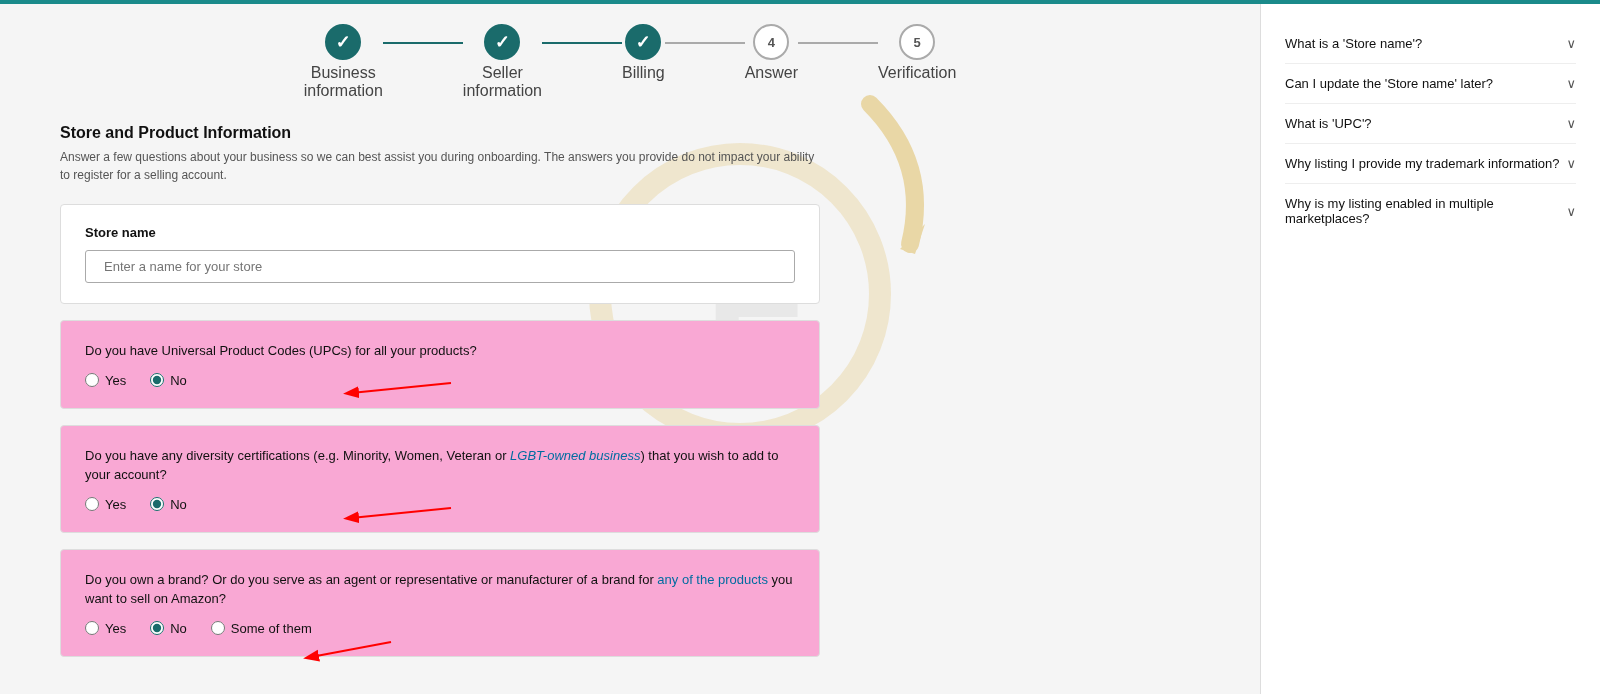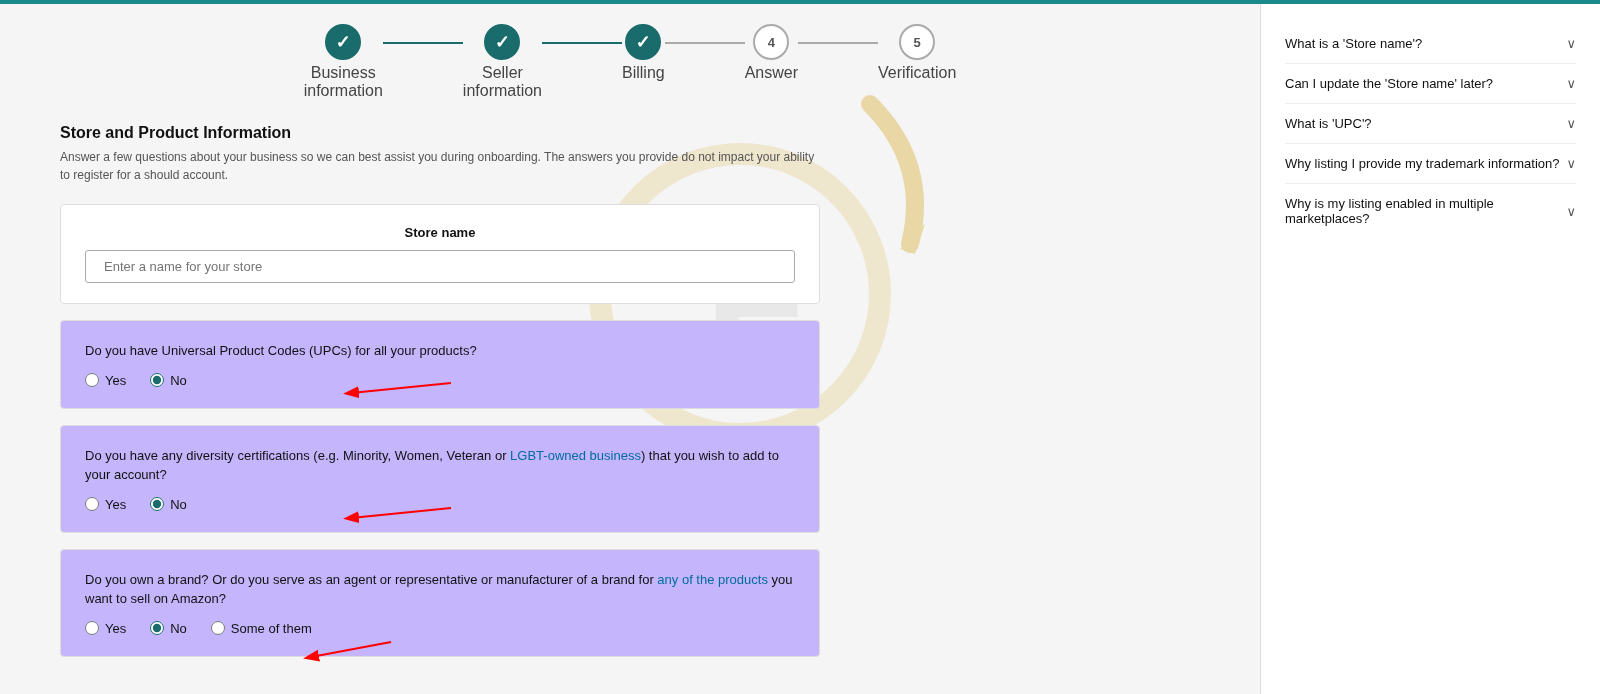--- a/index.html
+++ b/index.html
@@ -120,35 +120,34 @@
       padding: 20px 24px;
       margin-bottom: 16px;
       max-width: 760px;
     }
 
     .card-label {
       font-size: 13px;
       font-weight: bold;
       color: #111;
       margin-bottom: 10px;
-      text-align: center;
     }
 
     .store-name-input {
       width: 100%;
       padding: 8px 18px;
       font-size: 13px;
       border: 1px solid #aaa;
       border-radius: 3px;
       color: #c2410c;
       outline: none;
     }
 
     .question-block {
-      background: #c4b5fd;
+      background: #f9a8d4;
       border: 1px solid #ddd;
       border-radius: 4px;
       padding: 20px 24px;
       margin-bottom: 16px;
       max-width: 760px;
     }
 
     .question-text {
       font-size: 13px;
       color: #111;
@@ -292,21 +291,21 @@
 
         <circle cx="190" cy="210" r="140" stroke="#d4a017" stroke-width="22" fill="none" opacity="0.5"></circle>
 
         <text x="155" y="280" font-size="160" font-weight="bold" fill="#b0b0b0" opacity="0.5" font-family="Arial">E</text>
       </svg>
     </div>
 
     <div class="form-container">
 
       <div class="page-title">Store and Product Information</div>
-      <div class="page-subtitle">Answer a few questions about your business so we can best assist you during onboarding. The answers you provide do not impact your ability to register for a should account.</div>
+      <div class="page-subtitle">Answer a few questions about your business so we can best assist you during onboarding. The answers you provide do not impact your ability to register for a selling account.</div>
 
       <div class="card">
         <div class="card-label">Store name</div>
         <input class="store-name-input" type="text" placeholder="Enter a name for your store" style="">
       </div>
 
       <div class="question-block" style="position:relative;">
         <div class="question-text">
           Do you have Universal Product Codes (UPCs) for all your products?
         </div>
@@ -326,21 +325,21 @@
             <marker id="arrowhead1" markerWidth="8" markerHeight="8" refX="4" refY="3" orient="auto">
               <polygon points="0 0, 8 3, 0 6" fill="red"></polygon>
             </marker>
           </defs>
           <line x1="110" y1="10" x2="10" y2="20" stroke="red" stroke-width="2" marker-end="url(#arrowhead1)"></line>
         </svg>
       </div>
 
       <div class="question-block" style="position:relative;">
         <div class="question-text">
-          Do you have any diversity certifications (e.g. Minority, Women, Veteran or <span style="color:#006ca0;">LGBT-owned business</span>) that you wish to add to your account?
+          Do you have any diversity certifications (e.g. Minority, Women, Veteran or <span style="color:#006ca0;font-style:italic;">LGBT-owned business</span>) that you wish to add to your account?
         </div>
         <div class="radio-group">
           <label class="radio-option">
             <input type="radio" name="q2" value="Yes" style=""> 
               <span>Yes</span>
           </label>
           <label class="radio-option">
             <input type="radio" name="q2" value="No" checked="" style=""> 
               <span>No</span>
           </label>

